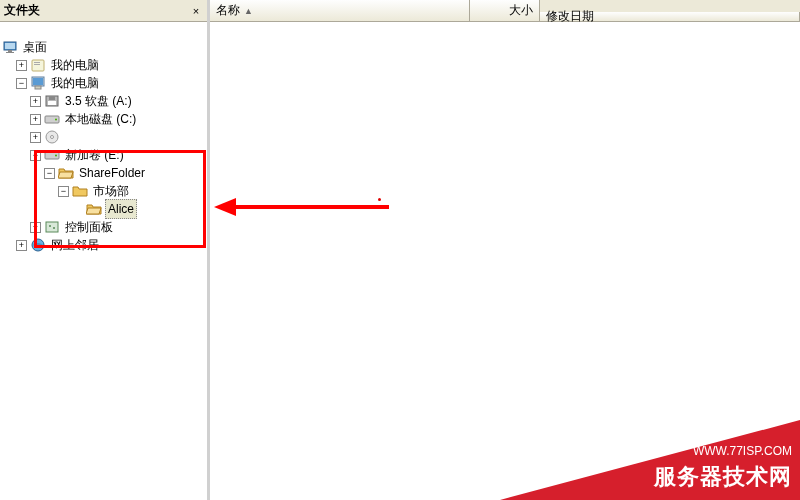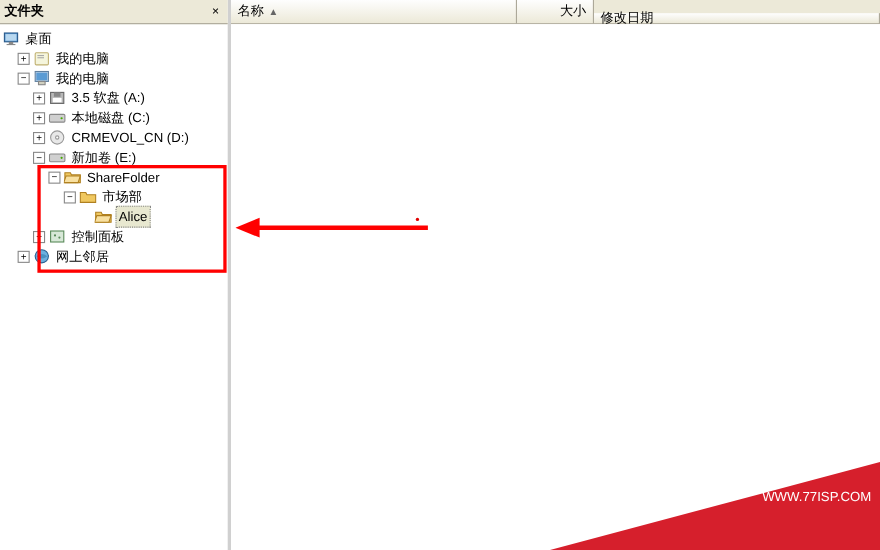--- a/index.html
+++ b/index.html
@@ -14,21 +14,21 @@
   .close-x { width: 14px; height: 14px; display: flex; align-items: center; justify-content: center; font-family: Arial; font-size: 11px; cursor: pointer; }
   
   .tree { padding: 4px 2px; overflow: auto; flex: 1; position: relative; }
   .tree-row { display: flex; align-items: center; height: 18px; line-height: 18px; white-space: nowrap; }
   .expander { width: 11px; height: 11px; border: 1px solid #888; display: inline-flex; align-items: center; justify-content: center; font-size: 9px; line-height: 1; font-family: Arial; margin-right: 3px; background: #fff; cursor: pointer; }
   .expander.empty { border: none; background: transparent; }
   .node-icon { width: 16px; height: 16px; margin-right: 3px; display: inline-flex; align-items: center; justify-content: center; }
   .label { padding: 0 2px; }
   .label.selected { background: #e8e8d0; border: 1px dotted #888; }
   
-  .ind0 { padding-left: 0px; }
+  .ind0 { padding-left: 0px; margin-top: 12px; }
   .ind1 { padding-left: 14px; }
   .ind2 { padding-left: 28px; }
   .ind3 { padding-left: 42px; }
   .ind4 { padding-left: 56px; }
   .ind5 { padding-left: 70px; }
   
   
   .highlight-box { position: absolute; border: 3px solid #ff0000; pointer-events: none; }
   
   
@@ -125,21 +125,20 @@
       </div>
 
       <div class="tree-row ind2">
         <span class="expander">+</span>
         <span class="node-icon">
           <svg width="16" height="16">
               <circle cx="8" cy="8" r="6" fill="#e8e8e8" stroke="#999"></circle>
               <circle cx="8" cy="8" r="1.5" fill="#fff" stroke="#999"></circle>
             </svg>
         </span>
-        <span class="label">CRMEVOL_CN (D:)</span>
       </div>
 
       <div class="tree-row ind2">
         <span class="expander">−</span>
         <span class="node-icon">
           <svg width="16" height="16">
               <rect x="1" y="5" width="14" height="7" rx="1" fill="#d0d0d0" stroke="#888"></rect>
               <circle cx="12" cy="8.5" r="1" fill="#4a0"></circle>
             </svg>
         </span>
@@ -231,13 +230,14 @@
 <svg class="arrow-annot" style="left:214px; top:192px;" width="180" height="30">
   <line x1="175" y1="15" x2="18" y2="15" stroke="#ff0000" stroke-width="4"></line>
   <polygon points="0,15 22,6 22,24" fill="#ff0000"></polygon>
 </svg>
 
 <div class="watermark">
   <svg width="300" height="80">
     <polygon points="300,0 300,80 0,80" fill="#d61f2c"></polygon>
   </svg>
   <div class="wm-text1">WWW.77ISP.COM</div>
+  <div class="wm-text2">服务器技术网</div>
 </div>
 
 </body></html>

